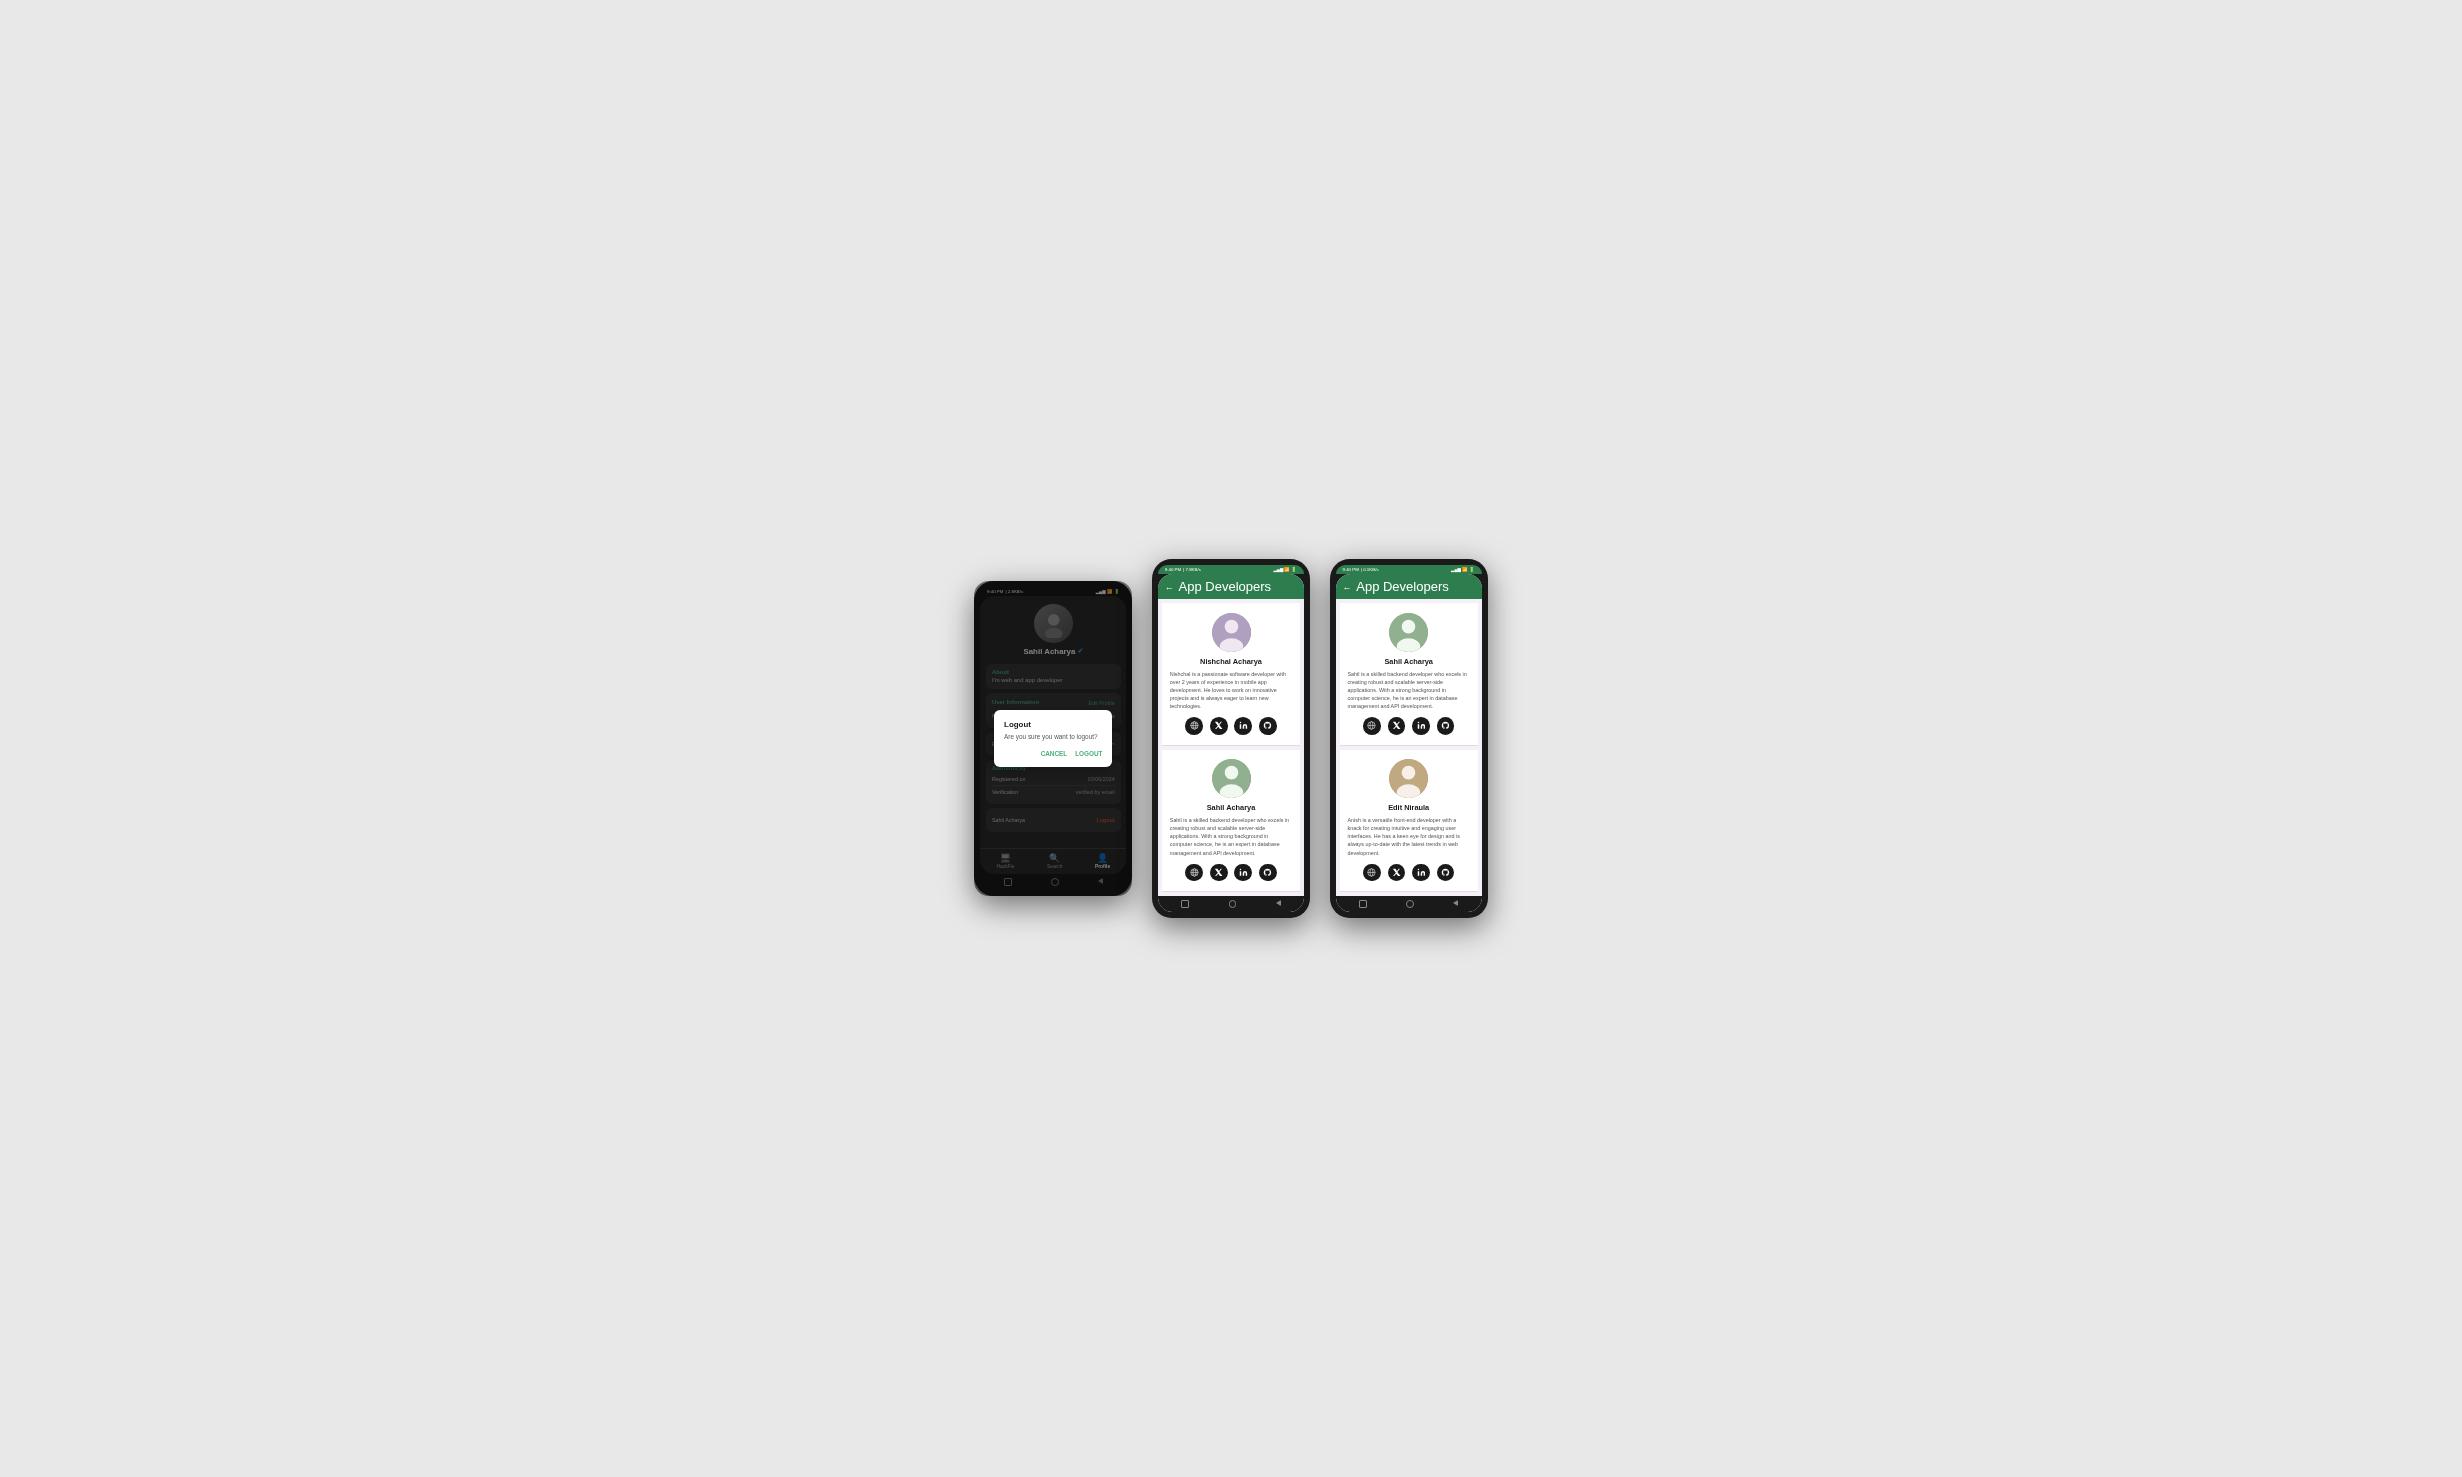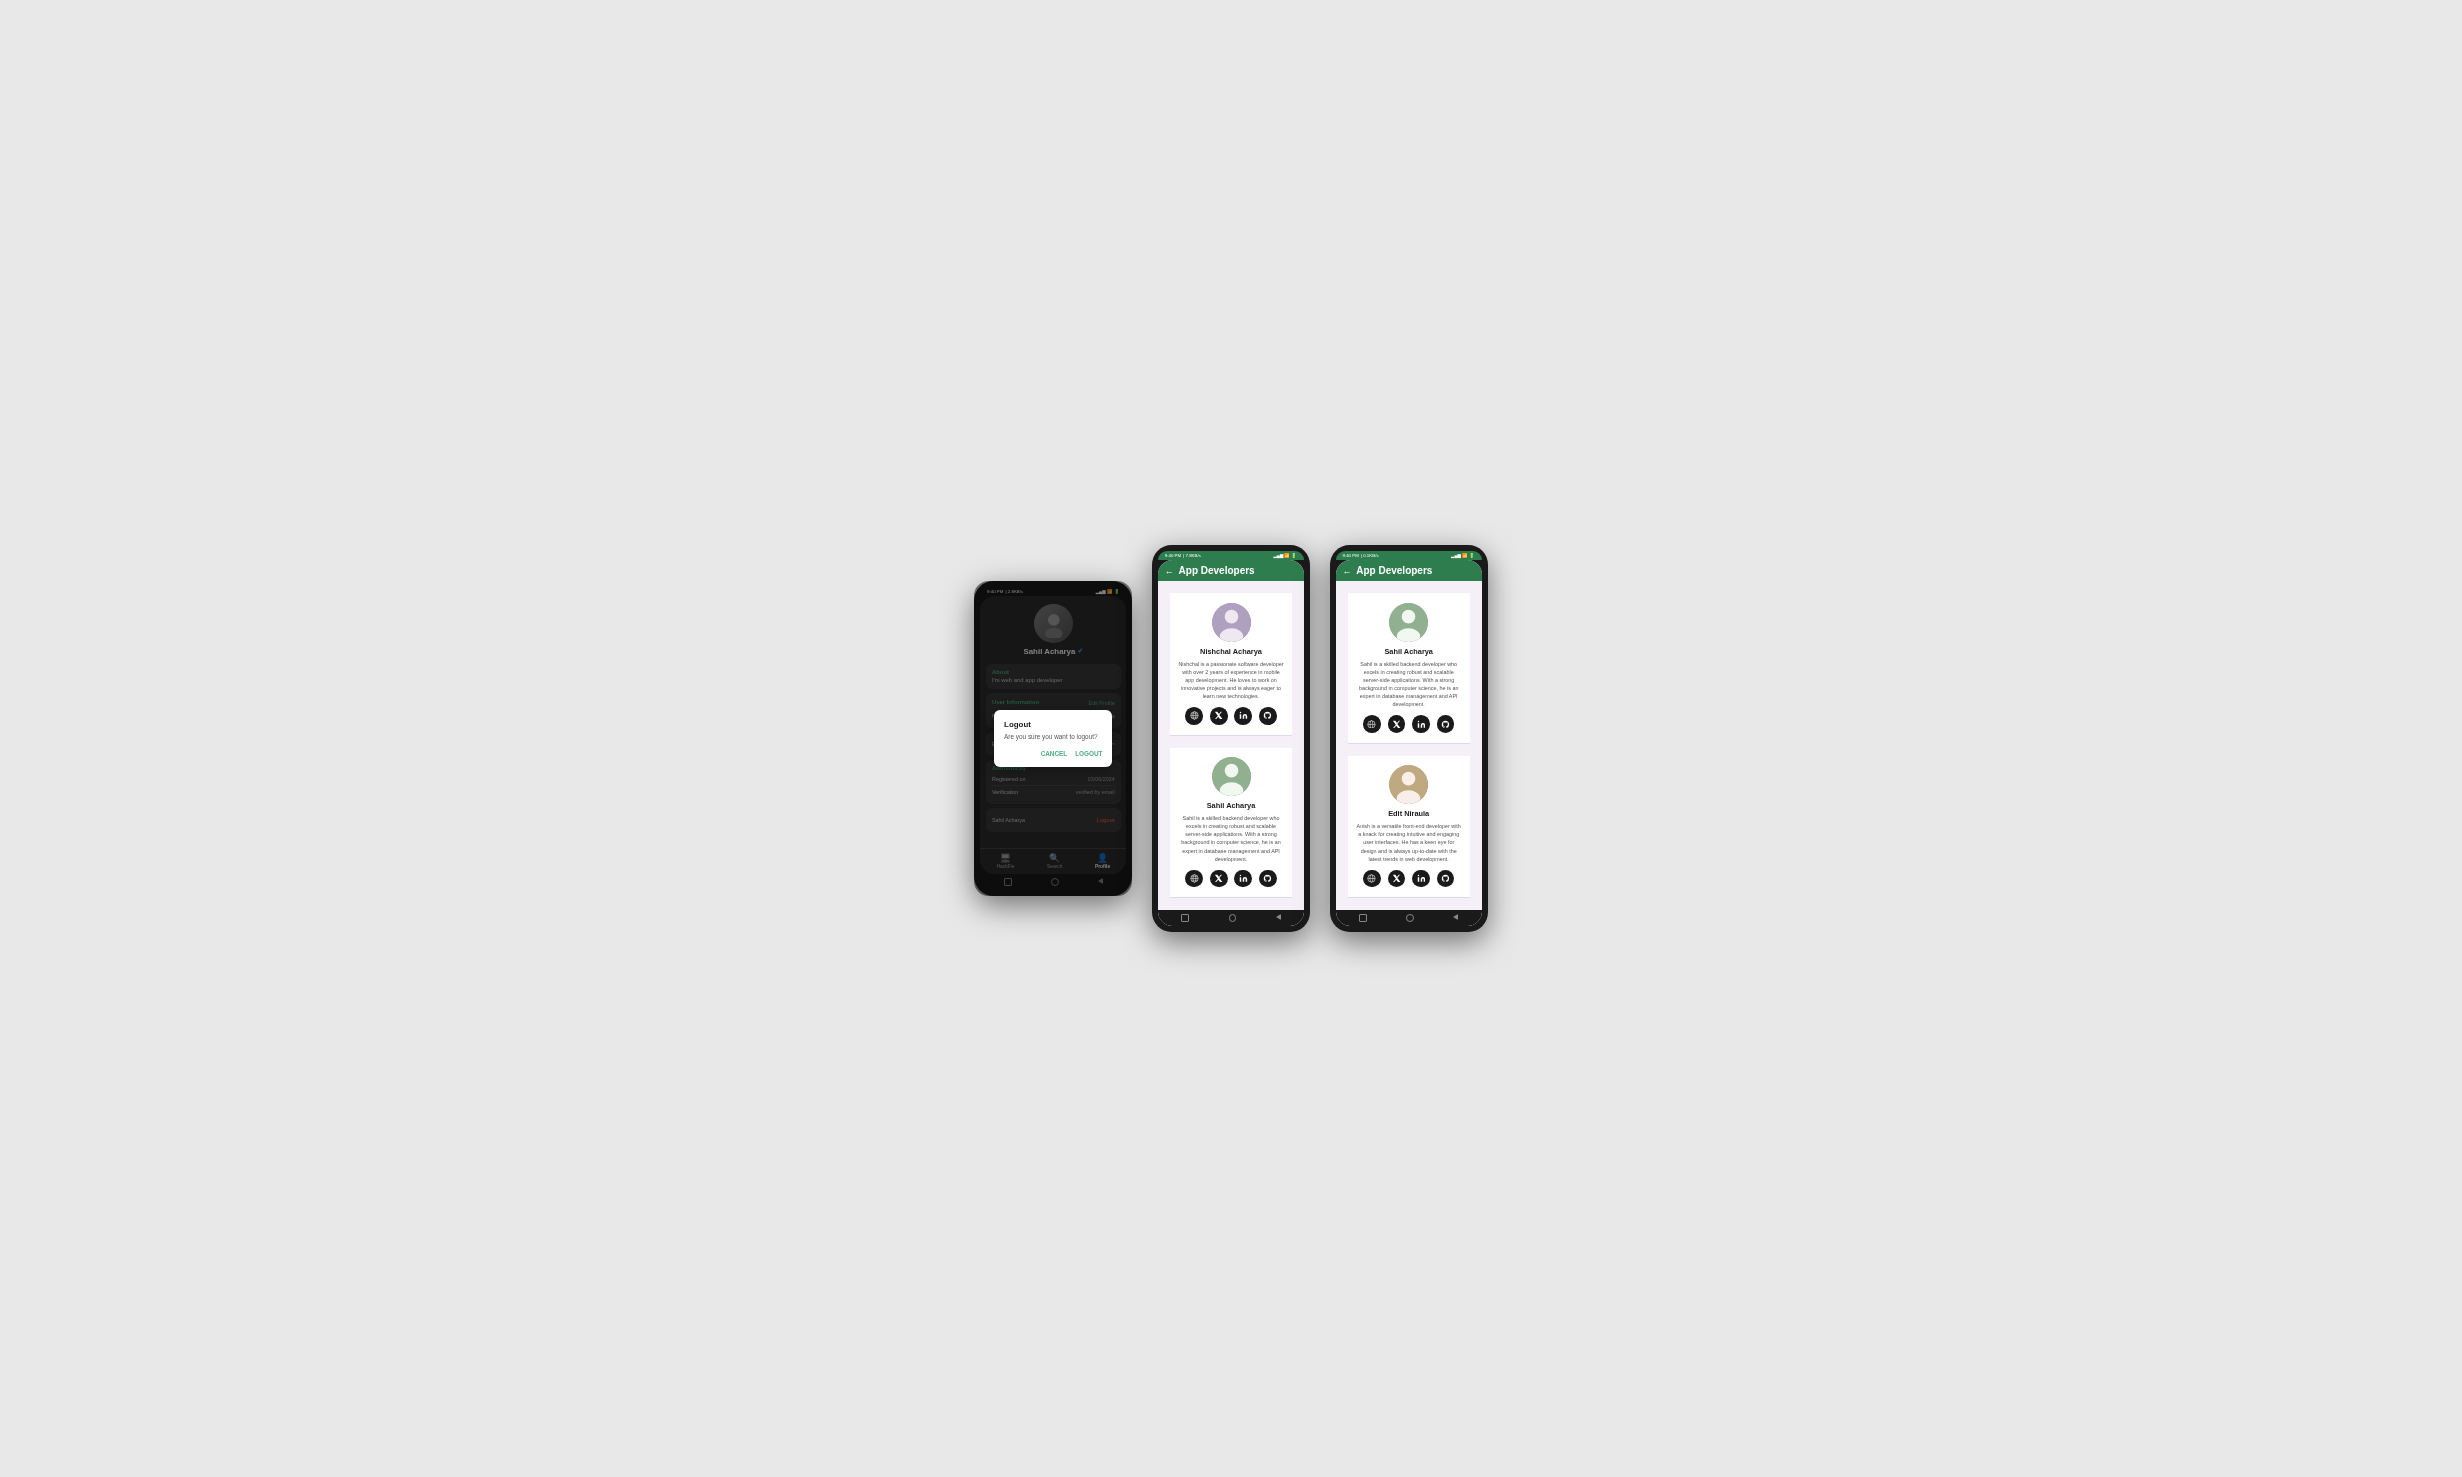--- a/index.html
+++ b/index.html
@@ -256,39 +256,38 @@
     }
 
     .back-arrow {
       color: white;
       font-size: 8.9px;
       cursor: pointer;
     }
 
     .header-title {
       color: white;
-      font-size: 10px;
-      font-weight: 700;
+      font-size: 13px;
+      font-weight: 400;
     }
 
     .developers-list {
       flex: 1;
       overflow-y: auto;
       padding: 0;
       background: #f5f0f7;
     }
 
     .developer-card {
       background: white;
-      margin: 12px;
+      margin: 4px;
       padding: 9.8px 7.9px;
       display: flex;
       flex-direction: column;
       align-items: center;
-      text-align: center;
       border-bottom: 0.5px solid #e0d8ec;
     }
 
     .dev-avatar {
       width: 39px;
       height: 39px;
       border-radius: 50%;
       background: linear-gradient(135deg, #aaa, #777);
       margin-bottom: 4.9px;
       overflow: hidden;

